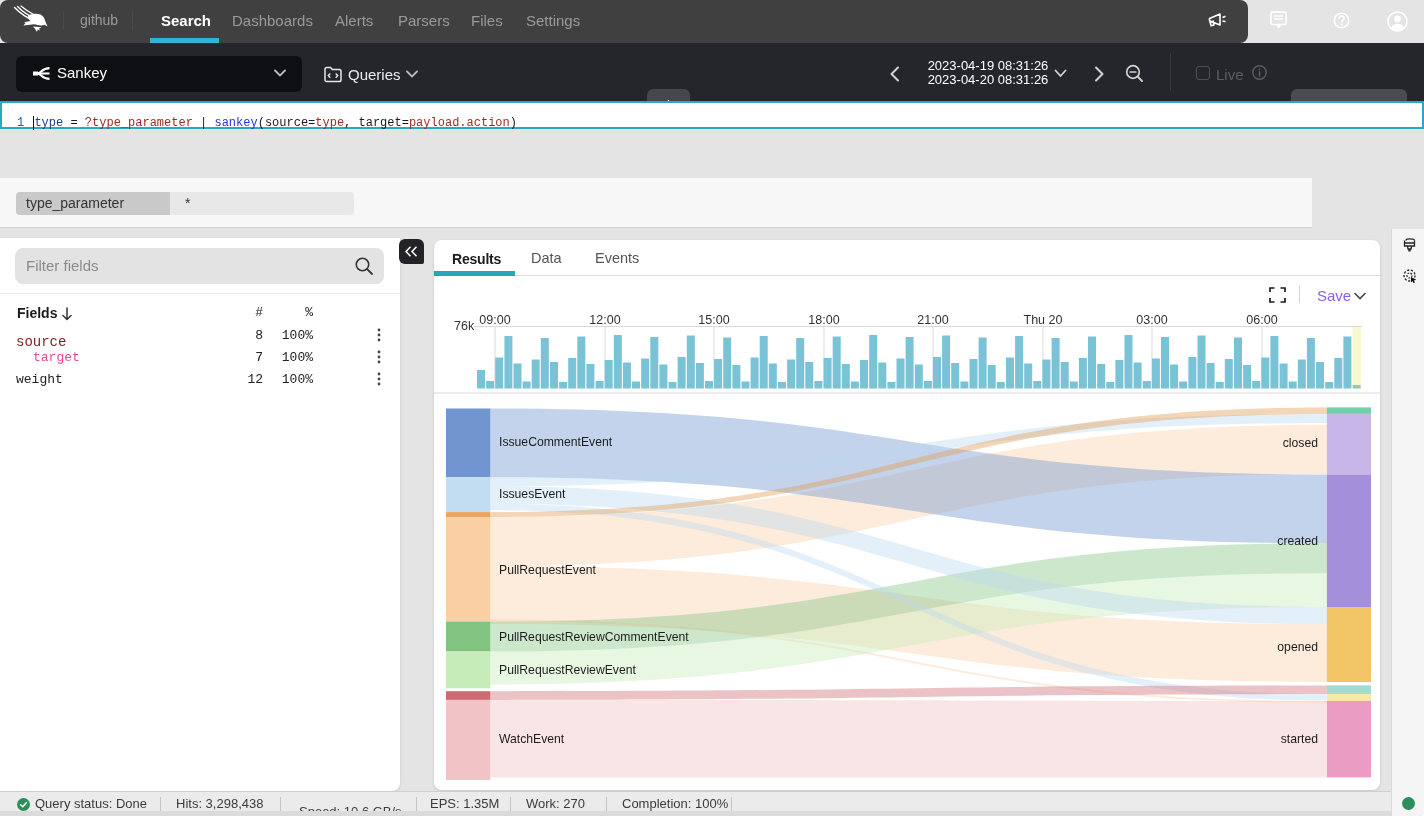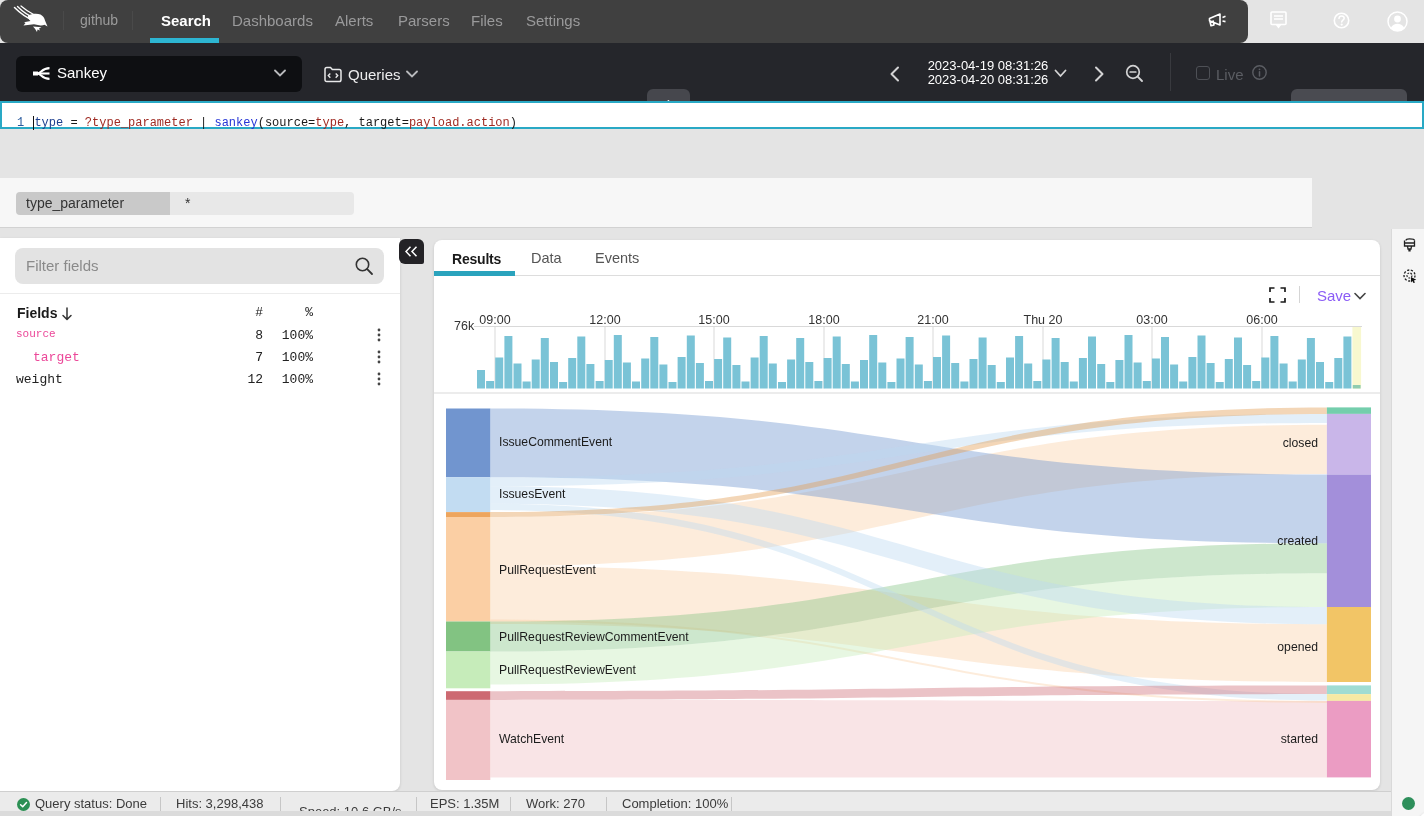--- a/index.html
+++ b/index.html
@@ -180,21 +180,21 @@
       <circle cx="8.5" cy="8.5" r="6.2" fill="none" stroke="#333" stroke-width="1.6"></circle>
       <path d="M13.2,13.2 L18,18" stroke="#333" stroke-width="1.8" stroke-linecap="round"></path>
     </svg>
   </div>
   <div style="position:absolute;left:17px;top:67px;font-size:14px;font-weight:700;color:#1a1a1a">Fields</div>
   <svg style="position:absolute;left:61px;top:69px" width="12" height="14" viewBox="0 0 12 14">
         <path d="M6,1 V12 M2,8.5 L6,12.5 L10,8.5" stroke="#333" stroke-width="1.5" fill="none" stroke-linecap="round" stroke-linejoin="round"></path>
       </svg>
   <div class="mono" style="position:absolute;left:0;top:67px;width:263px;text-align:right;font-size:13px;color:#1a1a1a">#</div>
   <div class="mono" style="position:absolute;left:0;top:67px;width:313px;text-align:right;font-size:13px;color:#1a1a1a">%</div>
-  <div class="mono" style="position:absolute;left:16px;top:90px;font-size:11px;color:#ec4899">source</div>
+  <div class="mono" style="position:absolute;left:16px;top:96px;font-size:14px;color:#7f1d1d">source</div>
   <div class="mono" style="position:absolute;left:33px;top:112px;font-size:13px;color:#ec4899">target</div>
   <div class="mono" style="position:absolute;left:16px;top:134px;font-size:13px;color:#222">weight</div>
   <div class="mono" style="position:absolute;left:0;top:90px;width:263px;text-align:right;font-size:13px;color:#222">8</div>
   <div class="mono" style="position:absolute;left:0;top:112px;width:263px;text-align:right;font-size:13px;color:#222">7</div>
   <div class="mono" style="position:absolute;left:0;top:134px;width:263px;text-align:right;font-size:13px;color:#222">12</div>
   <div class="mono" style="position:absolute;left:0;top:90px;width:313px;text-align:right;font-size:13px;color:#222">100%</div>
   <div class="mono" style="position:absolute;left:0;top:112px;width:313px;text-align:right;font-size:13px;color:#222">100%</div>
   <div class="mono" style="position:absolute;left:0;top:134px;width:313px;text-align:right;font-size:13px;color:#222">100%</div>
   <svg style="position:absolute;left:377px;top:90px" width="4" height="14" viewBox="0 0 4 14">
         <circle cx="2" cy="2" r="1.4" fill="#444"></circle>

